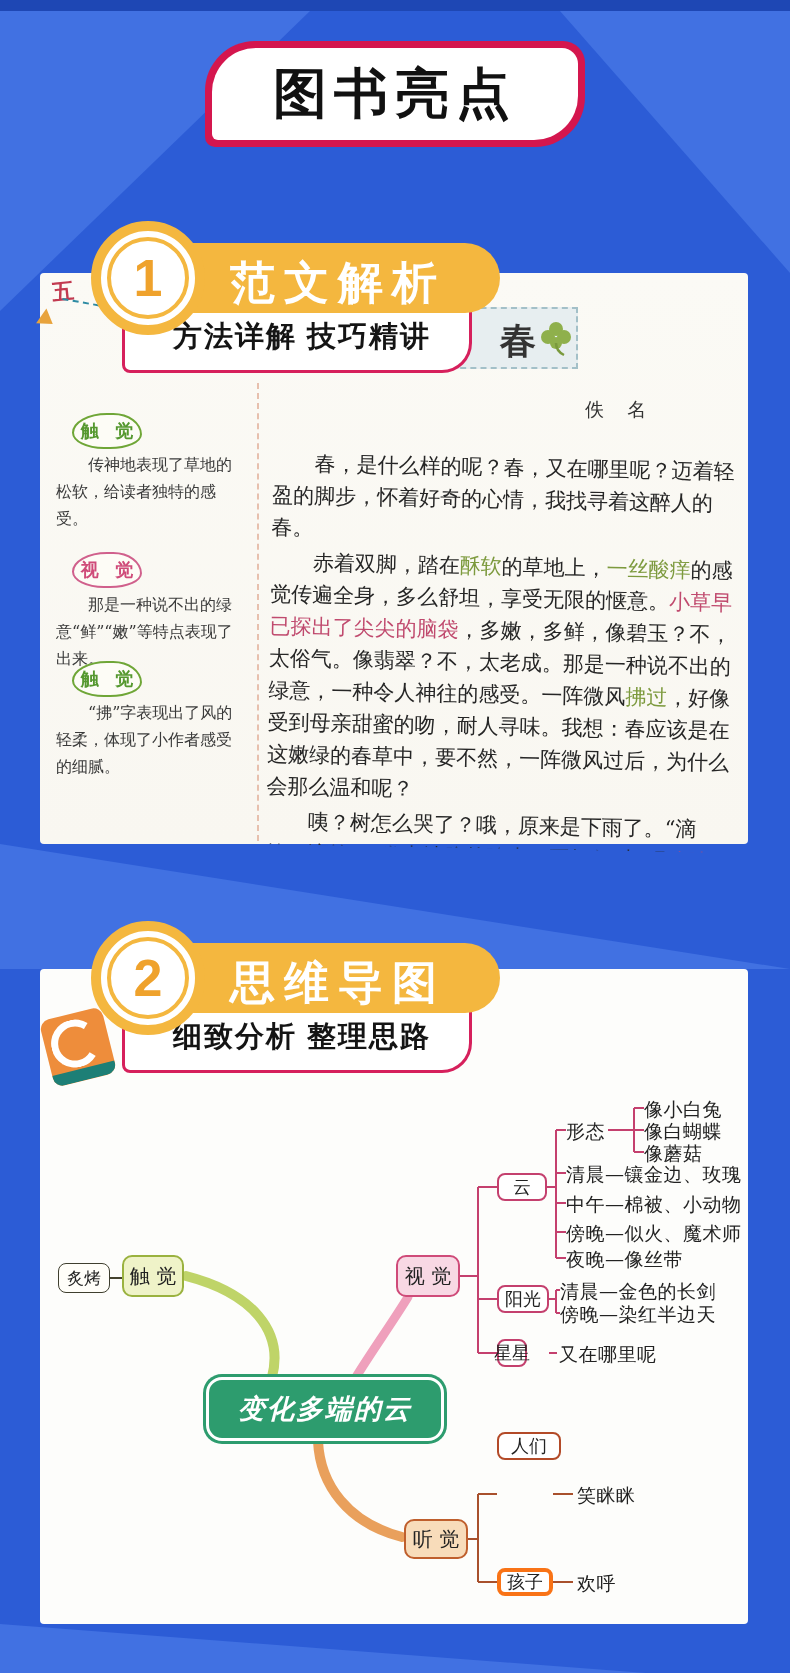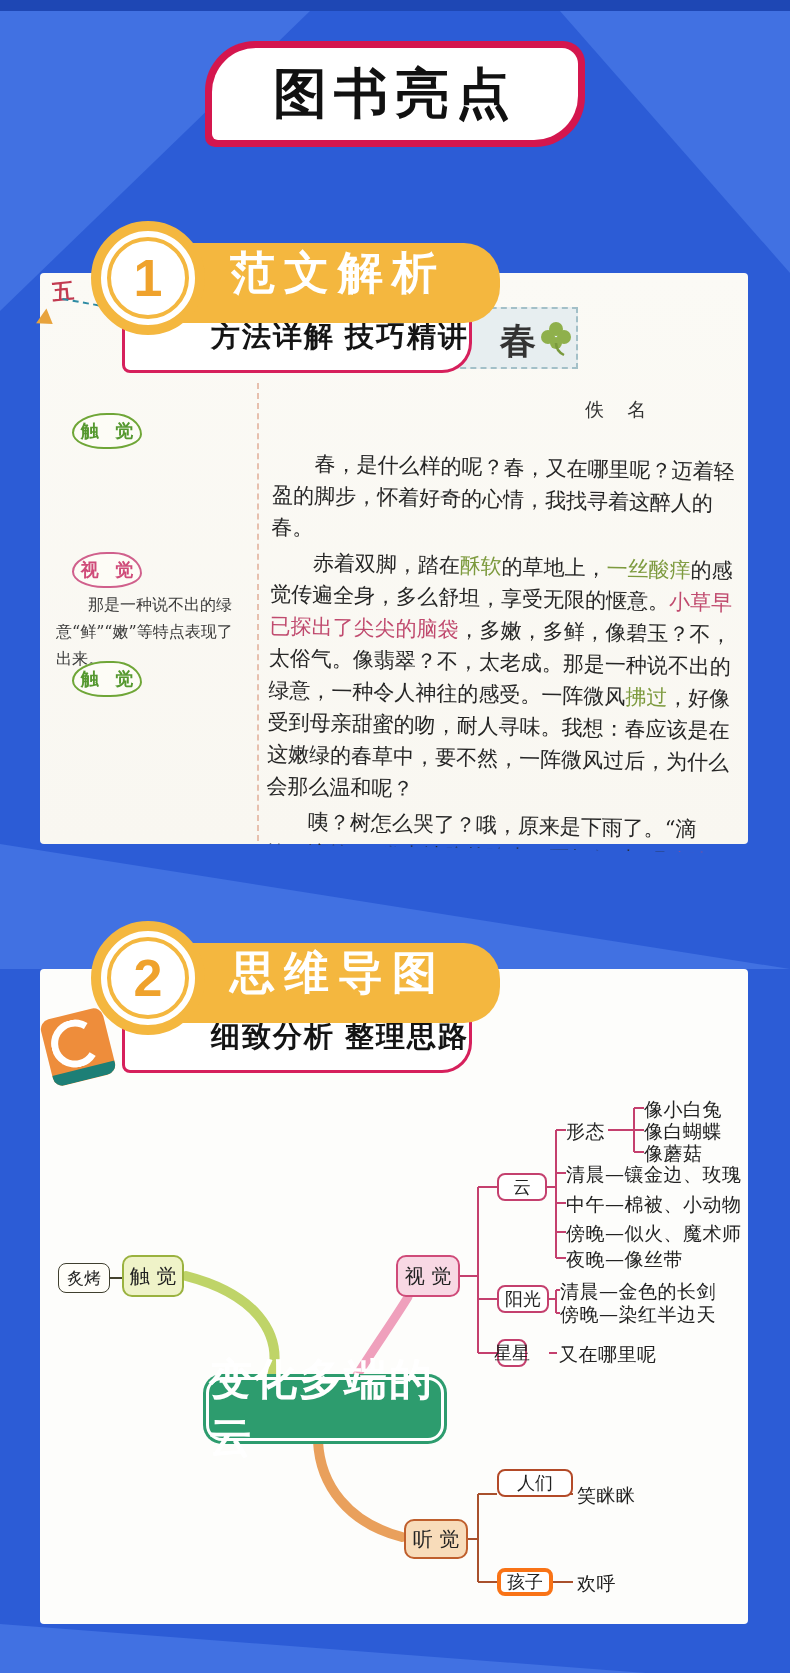--- a/index.html
+++ b/index.html
@@ -13,25 +13,25 @@
   .badge-inner{position:absolute;inset:7px;background:#ffffff;border-radius:44px 16px 44px 6px;
          display:flex;align-items:center;justify-content:center;}
   .badge-inner span{font-size:54px;font-weight:900;color:#111;letter-spacing:7px;}
 
   
   .card{position:absolute;left:40px;width:708px;background:#fcfbf7;z-index:1;border-radius:4px;}
   .card1{top:262px;height:571px;background:linear-gradient(180deg,#fbfaf5,#f9f7f1);}
   .card2{top:958px;height:655px;background:#fdfdfb;}
 
   
-  .banner{position:absolute;left:132px;width:368px;height:80px;background:#f4b73f;
-          border-radius:0 36px 36px 0;display:flex;align-items:flex-start;z-index:5;}
+  .banner{position:absolute;left:132px;width:368px;height:70px;background:#f4b73f;
+          border-radius:0 36px 36px 0;display:flex;align-items:flex-end;z-index:5;}
   .banner span{margin-left:98px;font-size:45px;font-weight:800;color:#fff;letter-spacing:9px;white-space:nowrap;}
   .subbox{position:absolute;left:122px;width:350px;height:118px;background:#fff;border:3px solid #d6205c;
-          border-radius:2px 2px 30px 8px;box-sizing:border-box;z-index:4;display:flex;align-items:flex-end;justify-content:flex-end;}
+          border-radius:2px 2px 30px 8px;box-sizing:border-box;z-index:4;display:flex;align-items:flex-end;justify-content:flex-start;}
   .subbox span{font-size:29px;font-weight:600;color:#141414;letter-spacing:2px;margin:0 0 13px 48px;white-space:nowrap;}
   .numcircle{position:absolute;left:91px;width:114px;height:114px;background:#fff;border:10px solid #f4b73f;
           border-radius:50%;box-sizing:border-box;z-index:6;}
   .numcircle .inner{position:absolute;left:50%;top:50%;transform:translate(-50%,-50%);width:82px;height:82px;
           border:4px solid #f4b73f;border-radius:50%;background:#fff;box-sizing:border-box;
           display:flex;align-items:center;justify-content:center;}
   .numcircle .inner span{font-size:52px;font-weight:800;color:#efa22c;}
 
   
   .corner-wu{position:absolute;left:52px;top:266px;z-index:2;font-family:"DejaVu Serif",serif;
@@ -73,21 +73,21 @@
   .notebook .strip{position:absolute;left:0;bottom:0;width:100%;height:12px;background:#1d7f76;}
 
   .mm-svg{position:absolute;left:0;top:0;z-index:2;pointer-events:none;}
   .mm-box{position:absolute;box-sizing:border-box;background:#fff;display:flex;align-items:center;justify-content:center;
         font-family:"DejaVu Serif",serif;color:#222;border-radius:8px;z-index:3;white-space:nowrap;}
   .mm-text{position:absolute;font-family:"DejaVu Serif",serif;font-size:19px;color:#222;letter-spacing:0.5px;
         white-space:nowrap;z-index:3;}
   .mm-center{position:absolute;left:206px;top:1366px;width:238px;height:64px;background:#2d9c6e;
         border:3px solid #fff;box-shadow:0 0 0 3px #2d9c6e;border-radius:16px;box-sizing:border-box;
         display:flex;align-items:center;justify-content:center;z-index:3;}
-  .mm-center span{font-size:43px;font-weight:700;color:#fff;letter-spacing:2px;font-family:"Liberation Sans",sans-serif;}
+  .mm-center span{font-size:27px;font-weight:700;color:#fff;letter-spacing:2px;font-family:"Liberation Sans",sans-serif;font-style:italic;}
 </style>
 </head>
 <body>
 
 <div class="stage">
 
   <div class="bgpoly" style="left:0;top:0;width:310px;height:300px;clip-path:polygon(0 0,100% 0,0 100%);"></div>
   <div class="bgpoly" style="left:560px;top:0;width:230px;height:262px;clip-path:polygon(0 0,100% 0,100% 100%);"></div>
   <div class="bgpoly" style="left:0;top:833px;width:790px;height:125px;clip-path:polygon(0 0,100% 100%,0 100%);"></div>
   <div class="bgpoly" style="left:0;top:1613px;width:790px;height:60px;clip-path:polygon(0 0,100% 100%,0 100%);"></div>
@@ -113,25 +113,27 @@
         <circle cx="26" cy="18" r="7" fill="#8fb04c"></circle>
         <circle cx="18" cy="24" r="6" fill="#8fb04c"></circle>
         <path d="M18 24 C 18 30, 22 34, 26 36" stroke="#7a9a3d" stroke-width="2.5" fill="none"></path>
       </svg>
     </span>
   </div>
 
   <div class="author">佚 名</div>
 
   <div class="anno-bubble anno-green" style="left:72px;top:402px;">触 觉</div>
+  <div class="anno-text" style="top:440px;">传神地表现了草地的松软，给读者独特的感受。</div>
 
   <div class="anno-bubble anno-pink" style="left:72px;top:541px;">视 觉</div>
   <div class="anno-text" style="top:580px;">那是一种说不出的绿意“鲜”“嫩”等特点表现了出来。</div>
 
   <div class="anno-bubble anno-green" style="left:72px;top:650px;">触 觉</div>
+  <div class="anno-text" style="top:688px;">“拂”字表现出了风的轻柔，体现了小作者感受的细腻。</div>
 
   <div class="divider"></div>
 
   <div class="essay">
     <p><span>春，是什么样的呢？春，又在哪里呢？迈着轻盈的脚步，怀着好奇的心情，我找寻着这醉人的春。</span></p>
     <p><span>赤着双脚，踏在</span><span class="seg-g">酥软</span><span>的草地上，</span><span class="seg-g">一丝酸痒</span><span>的感觉传遍全身，多么舒坦，享受无限的惬意。</span><span class="seg-r">小草早已探出了尖尖的脑袋</span><span>，多嫩，多鲜，像碧玉？不，太俗气。像翡翠？不，太老成。那是一种说不出的绿意，一种令人神往的感受。一阵微风</span><span class="seg-g">拂过</span><span>，好像受到母亲甜蜜的吻，耐人寻味。我想：春应该是在这嫩绿的春草中，要不然，一阵微风过后，为什么会那么温和呢？</span></p>
     <p><span>咦？树怎么哭了？哦，原来是下雨了。“滴答、滴答”，发出清脆的响声。不知何时，那</span><span class="seg-r">细如牛毛、花针的雨丝</span></p>
   </div>
 
   <div class="subbox" style="top:244px;">
@@ -186,21 +188,21 @@
   <div class="mm-text" style="left:560px;top:1291px;">傍晚—染红半边天</div>
 
   <div class="mm-box" style="left:497px;top:1328px;width:30px;height:28px;border:2px solid #c4406e;font-size:18px;">星星</div>
   <div class="mm-text" style="left:559px;top:1331px;">又在哪里呢</div>
 
   <div class="mm-center">
     <span>变化多端的云</span>
   </div>
 
   <div class="mm-box" style="left:404px;top:1508px;width:64px;height:40px;border:2.5px solid #bf5f2d;background:#f8dcba;font-size:20px;border-radius:10px;">听 觉</div>
-  <div class="mm-box" style="left:497px;top:1458px;width:76px;height:28px;border:2px solid #b34a28;font-size:18px;">人们</div>
+  <div class="mm-box" style="left:497px;top:1421px;width:64px;height:28px;border:2px solid #b34a28;font-size:18px;">人们</div>
   <div class="mm-text" style="left:577px;top:1472px;">笑眯眯</div>
   <div class="mm-box" style="left:497px;top:1557px;width:56px;height:28px;border:4px solid #f97316;font-size:18px;">孩子</div>
   <div class="mm-text" style="left:577px;top:1560px;">欢呼</div>
 
   <div class="subbox" style="top:944px;">
     <span>细致分析 整理思路</span>
   </div>
   <div class="banner" style="top:932px;">
     <span>思维导图</span>
   </div>

